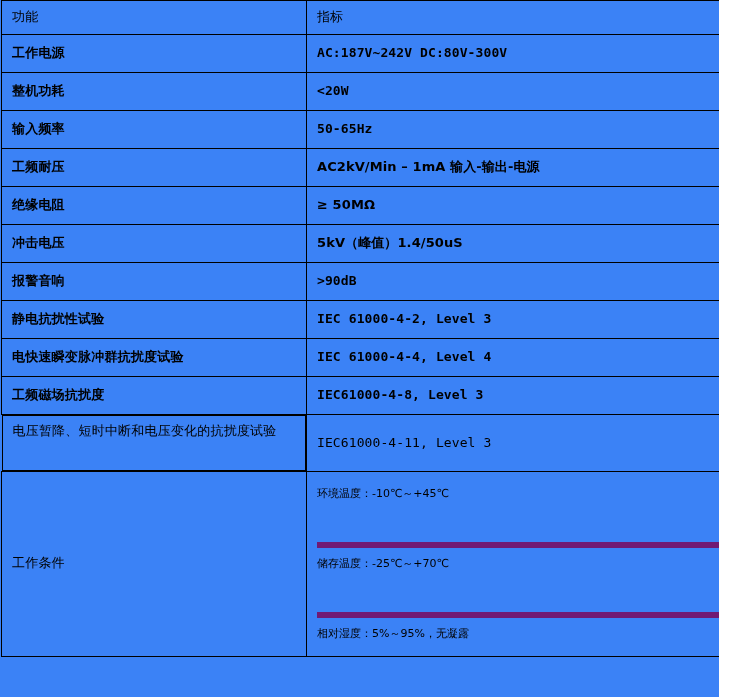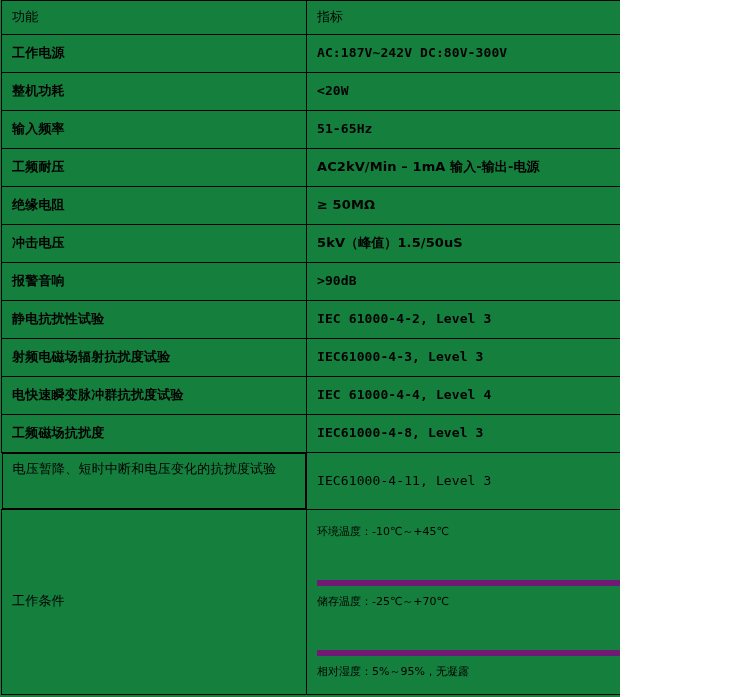--- a/index.html
+++ b/index.html
@@ -5,25 +5,25 @@
   html, body {
     margin: 0;
     padding: 0;
     background: #ffffff;
   }
   body {
     font-family: "Liberation Sans", sans-serif;
     color: #000000;
   }
   .page {
-    width: 620px;
+    width: 719px;
     height: 697px;
     position: relative;
     box-sizing: border-box;
-    background: #15803d;
+    background: #3b82f6;
     overflow: hidden;
   }
   table.spec {
     border-collapse: collapse;
     width: 754px;
     margin: 0 1px 0 1px;
     table-layout: fixed;
   }
   table.spec td {
     border: 1px solid #000000;
@@ -101,45 +101,41 @@
       <tr class="row">
         <td class="label">工作电源</td>
         <td class="value">AC:187V~242V  DC:80V-300V</td>
       </tr>
       <tr class="row">
         <td class="label">整机功耗</td>
         <td class="value">&lt;20W</td>
       </tr>
       <tr class="row">
         <td class="label">输入频率</td>
-        <td class="value">51-65Hz</td>
+        <td class="value">50-65Hz</td>
       </tr>
       <tr class="row">
         <td class="label">工频耐压</td>
         <td class="value cjk">AC2kV/Min – 1mA 输入-输出-电源</td>
       </tr>
       <tr class="row">
         <td class="label">绝缘电阻</td>
         <td class="value cjk">≥ 50MΩ</td>
       </tr>
       <tr class="row">
         <td class="label">冲击电压</td>
-        <td class="value cjk">5kV（峰值）1.5/50uS</td>
+        <td class="value cjk">5kV（峰值）1.4/50uS</td>
       </tr>
       <tr class="row">
         <td class="label">报警音响</td>
         <td class="value">&gt;90dB</td>
       </tr>
       <tr class="row">
         <td class="label">静电抗扰性试验</td>
         <td class="value">IEC 61000-4-2, Level 3</td>
-      </tr>
-      <tr class="row">
-        <td class="label">射频电磁场辐射抗扰度试验</td>
-        <td class="value">IEC61000-4-3, Level 3</td>
       </tr>
       <tr class="row">
         <td class="label">电快速瞬变脉冲群抗扰度试验</td>
         <td class="value">IEC 61000-4-4, Level 4</td>
       </tr>
       <tr class="row">
         <td class="label">工频磁场抗扰度</td>
         <td class="value">IEC61000-4-8, Level 3</td>
       </tr>
       <tr class="tall">

